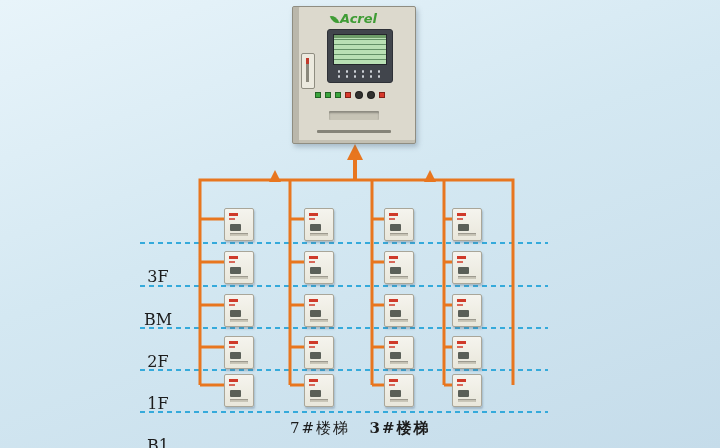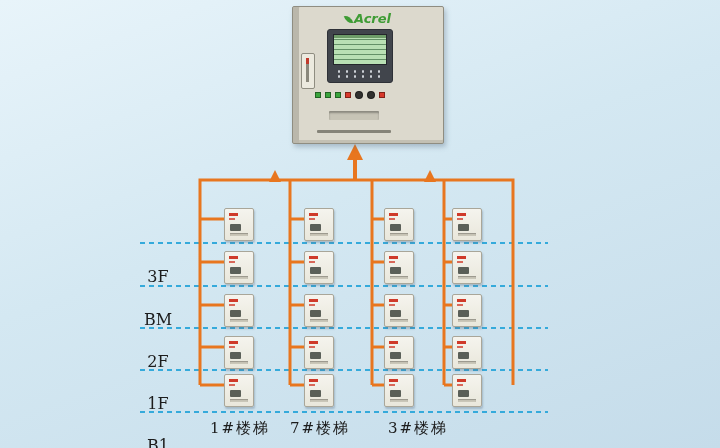--- a/index.html
+++ b/index.html
@@ -8,21 +8,20 @@
     background:linear-gradient(160deg, var(--bg-top,#e8f4fa) 0%, #d4e8f2 45%, var(--bg-bottom,#c5dcea) 100%);
     font-family:"DejaVu Serif","Liberation Serif",serif;
     color:#1c1c1c;
   }
   
   .cabinet {
     position:absolute; left:292px; top:6px; width:122px; height:136px;
     background:var(--cabinet-body,#dcd9cd);
     border:1px solid #8f8d81; border-radius:2px;
     box-shadow:2px 3px 5px rgba(80,100,120,.35), inset 6px 0 0 #bab7ab, inset 0 -3px 0 #c3c0b3;
-    padding-left:28px;
   }
   .cab-logo {
     position:absolute; top:4px; left:0; right:0; text-align:center;
     font:italic bold 13px "DejaVu Sans","Liberation Sans",sans-serif;
     color:var(--brand-green,#3f9c35);
   }
   .cab-logo::before {
     content:""; display:inline-block; width:7px; height:9px; margin-right:2px;
     background:var(--brand-green,#3f9c35); border-radius:0 100% 0 100%;
     transform:rotate(-18deg); vertical-align:-1px;
@@ -275,16 +274,15 @@
       <i class="dev-mark m2"></i>
       <i class="dev-screen"></i>
       <i class="dev-slot"></i>
     </div>
     <div class="device" style="left: 452px; top: 374px;">
       <i class="dev-mark"></i>
       <i class="dev-mark m2"></i>
       <i class="dev-screen"></i>
       <i class="dev-slot"></i>
     </div>
-    <div class="col-label" style="left: 198px;">1#楼梯</div>
     <div class="col-label" style="left: 278px;">7#楼梯</div>
-    <div class="col-label" style="left: 376px;">3#楼梯</div>
+    <div class="col-label" style="left: 358px; font-weight: bold;">3#楼梯</div>
   </div>
 
 </body></html>

